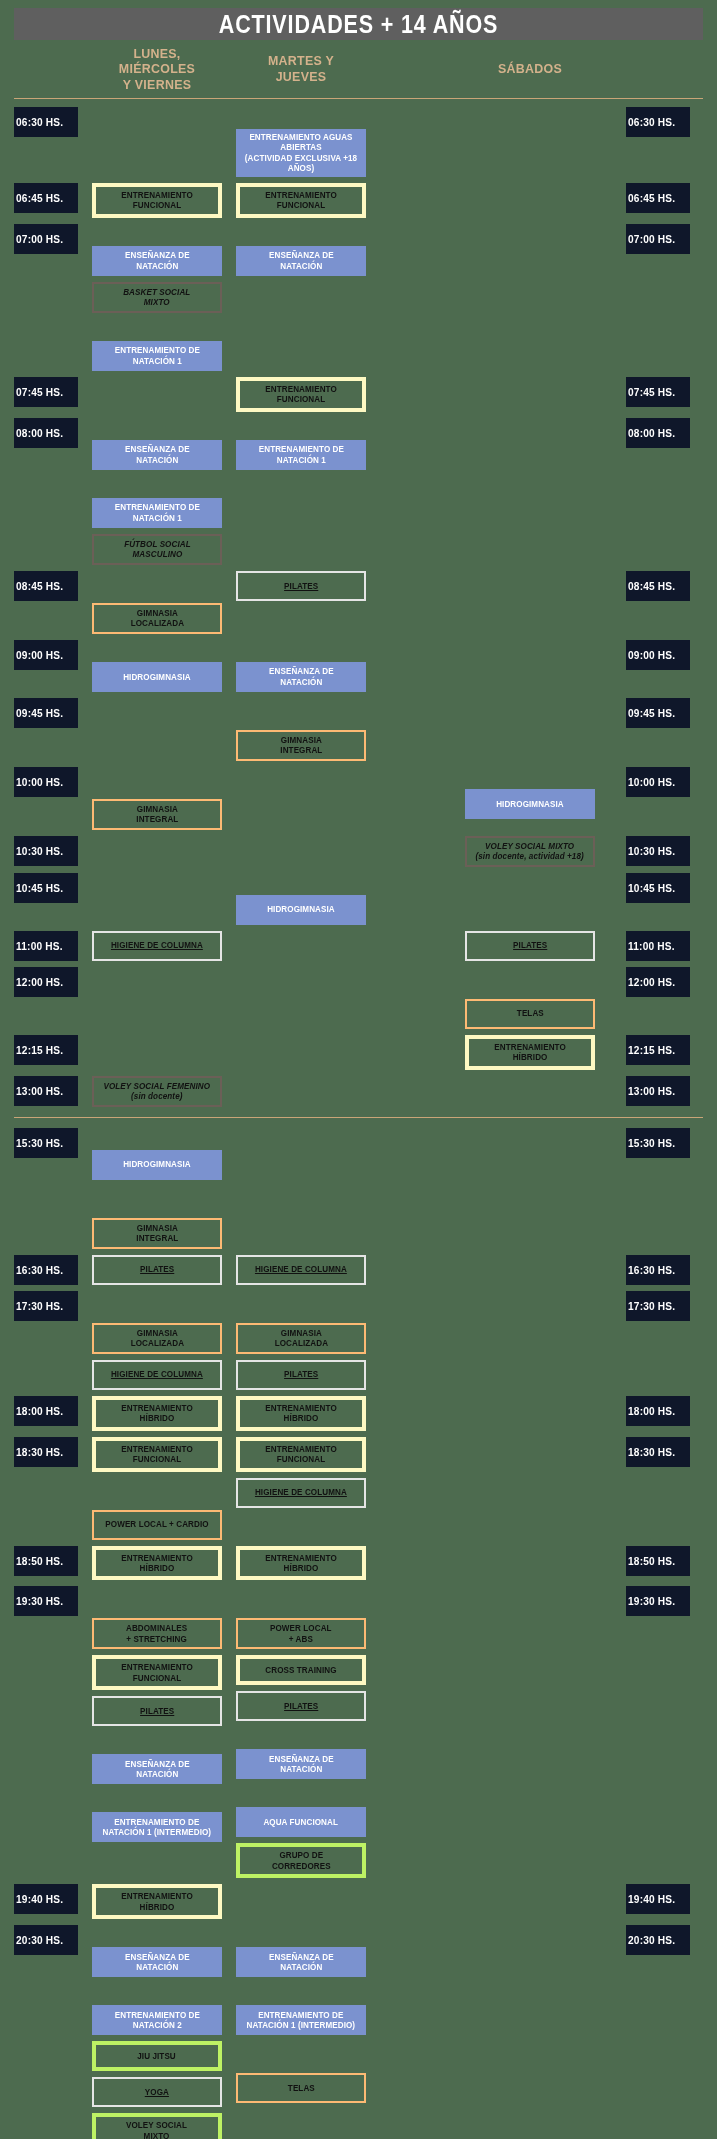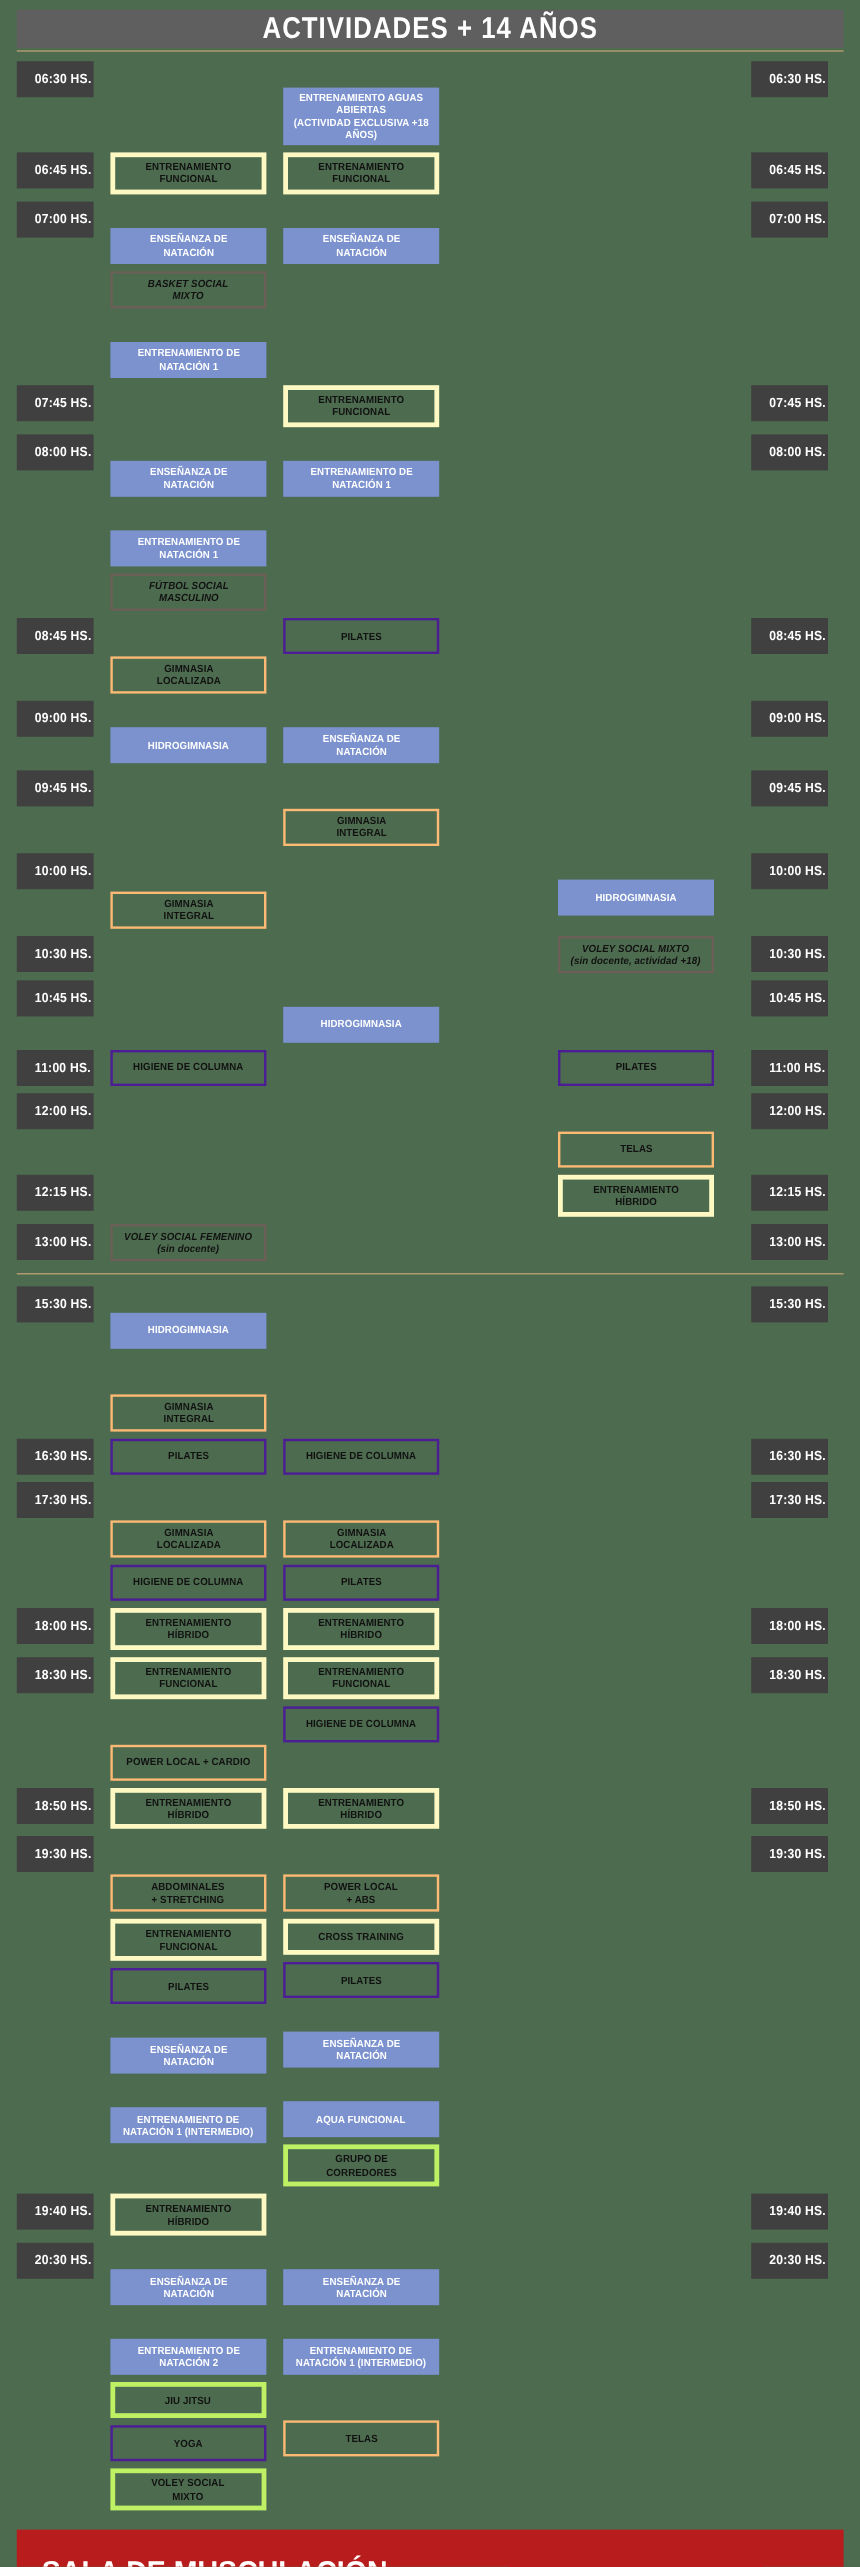--- a/index.html
+++ b/index.html
@@ -37,43 +37,43 @@
   
   .rows{ position:relative; }
   .row{ display:flex; align-items:stretch; margin-bottom:6px; }
   .c-time{ width:64px; flex:0 0 64px; }
   .c-lmv { width:130px; flex:0 0 130px; margin-left:14px;}
   .c-mj  { width:130px; flex:0 0 130px; margin-left:14px;}
   .c-sab { width:130px; flex:0 0 130px; margin-left:99px;}
   .c-time2{ width:64px; flex:0 0 64px; margin-left:31px;}
 
   .timecell{
-    background:#404040; color:#fff;
+    background:#0f172a; color:#fff;
     font-size:11px; font-weight:bold; letter-spacing:.2px;
-    display:flex; align-items:center; justify-content:flex-end;
+    display:flex; align-items:center; justify-content:flex-start;
     width:100%; min-height:30px;
     transform:scaleX(1);
   }
   .timecell span{ transform:scaleX(.92); display:block; white-space:nowrap;}
 
   .stack{ display:flex; flex-direction:column; gap:6px; justify-content:center; width:100%; }
 
   .blk{
     min-height:30px;
     display:flex; align-items:center; justify-content:center;
     text-align:center; font-size:8.6px; font-weight:bold;
     line-height:1.22; padding:3px 4px; letter-spacing:.1px;
   }
   .blk span{ transform:scaleX(.94); display:block; }
 
   
   .b-blue  { background:#7b92cf; color:#ffffff; border:0; font-weight:bold;margin-top:22px;}
   .b-orange{ background:transparent; color:#111; border:4px solid #fef9c3; }
   .b-yellow{ background:transparent; color:#111; border:2px solid #fdba74;margin-top:32px; }
-  .b-green { background:transparent; color:#111; border:2px solid #4c1d95; }
+  .b-green { background:transparent; color:#111; border:2px solid #e5e5e5;text-decoration:underline; }
   .b-gray  { background:transparent; color:#111; border:2px solid #6b5f57;font-style:italic; }
   .b-dark  { background:transparent; color:#111; border:4px solid #bef264; }
 
   .sep{ height:1px; background:#c9a578; margin:10px 0 10px 0; }
 
   
   .footer{
     background:#b91c1c; margin:16px 0 0 0; padding:22px 10px 26px 4px;
     text-align:left;
   }
@@ -82,20 +82,35 @@
 </style>
 </head>
 <body>
 
 <div class="page">
 
   <div class="title-bar">
     <div class="title">ACTIVIDADES + 14 AÑOS</div>
   </div>
 
+  <div class="day-head">
+    <div style="width:64px;flex:0 0 64px;"></div>
+    <div class="dcell c-lmv">
+      <div>LUNES, MIÉRCOLES</div>
+      <div>Y VIERNES</div>
+    </div>
+    <div class="dcell c-mj">
+      <div>MARTES Y</div>
+      <div>JUEVES</div>
+    </div>
+    <div class="dcell c-sab">
+      <div>SÁBADOS</div>
+    </div>
+    <div style="width:64px;flex:0 0 64px;margin-left:31px;"></div>
+  </div>
 
   <div class="hr"></div>
 
   <div class="rows" id="morning-rows">
       <div class="row">
         <div class="c-time">
           <div class="timecell">
             <span>06:30 HS.</span>
           </div>
         </div>

